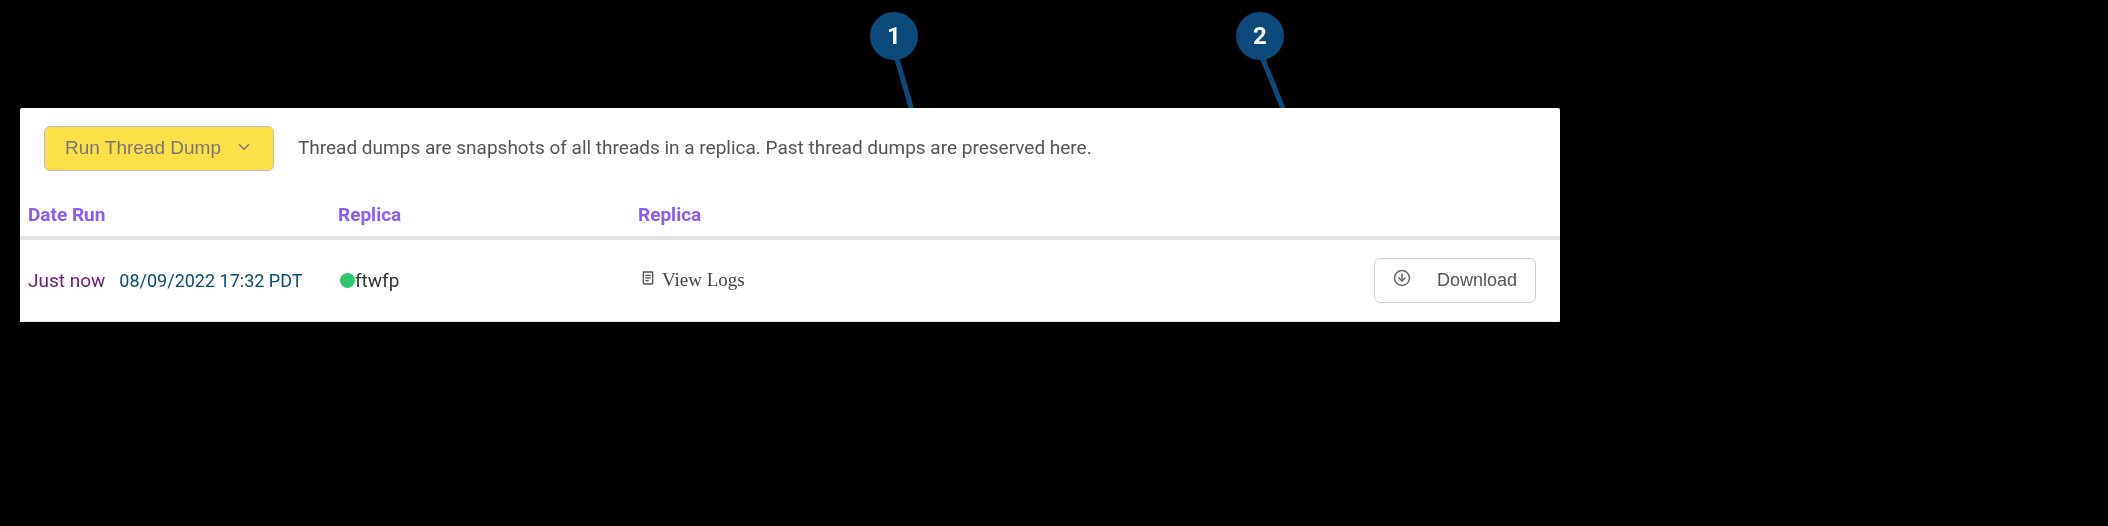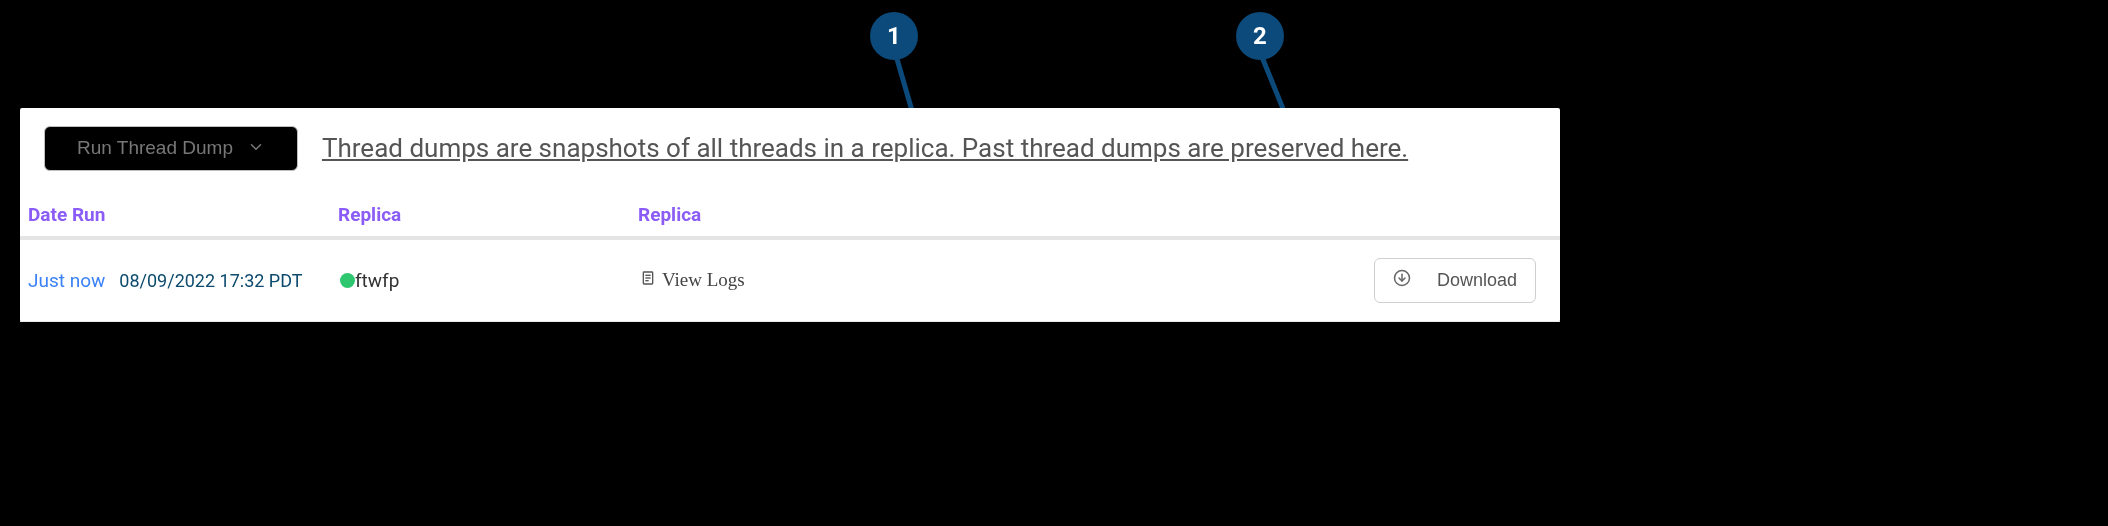--- a/index.html
+++ b/index.html
@@ -29,40 +29,39 @@
   .panel-header {
     display: flex;
     align-items: center;
     padding: 18px 24px 18px 24px;
     gap: 24px;
   }
   .dropdown-btn {
     display: inline-flex;
     align-items: center;
     gap: 14px;
-    padding: 10px 32px;
+    padding: 10px 20px;
     border: 1px solid #bfbfbf;
     border-radius: 6px;
-    background: #000000;
+    background: #fde047;
     color: #777;
     font-size: 19px;
     font-weight: 400;
     cursor: pointer;
     line-height: 1.2;
   }
   .dropdown-btn .chev {
     font-size: 20px;
     line-height: 1;
     color: #777;
   }
   .desc-text {
     color: #555;
-    font-size: 26px;
+    font-size: 19px;
     line-height: 1.4;
-    text-decoration: underline;
   }
   .table {
     width: 100%;
   }
   .thead {
     display: flex;
     padding: 14px 24px 10px 8px;
     border-bottom: 4px solid #e5e5e5;
     color: #8b5cf6;
     font-weight: 700;
@@ -76,21 +75,21 @@
     font-size: 19px;
   }
   .col-date  { flex: 0 0 310px; }
   .col-config{ flex: 0 0 300px; }
   .col-replica{ flex: 0 0 300px; }
   .col-viewlogs{ flex: 0 0 300px; font-family: Liberation Serif, serif; }
   .col-spacer{ flex: 1 1 auto; }
   .col-download{ flex: 0 0 170px; text-align: right; }
 
   .date-cell { display:flex; align-items: baseline; gap: 14px; }
-  .date-cell .rel  { color: #3b82f6; }
+  .date-cell .rel  { color: #701a75; }
   .date-cell .abs  { color: #0c4a6e; font-size: 18px; }
 
   .config-val { color: #333; font-weight: 400; }
 
   .replica-cell { display:flex; align-items:center; padding-left:2px;}
   .status-dot {
     width: 15px; height: 15px; border-radius: 50%;
     background: #2ec770;
     display: inline-block;
   }

